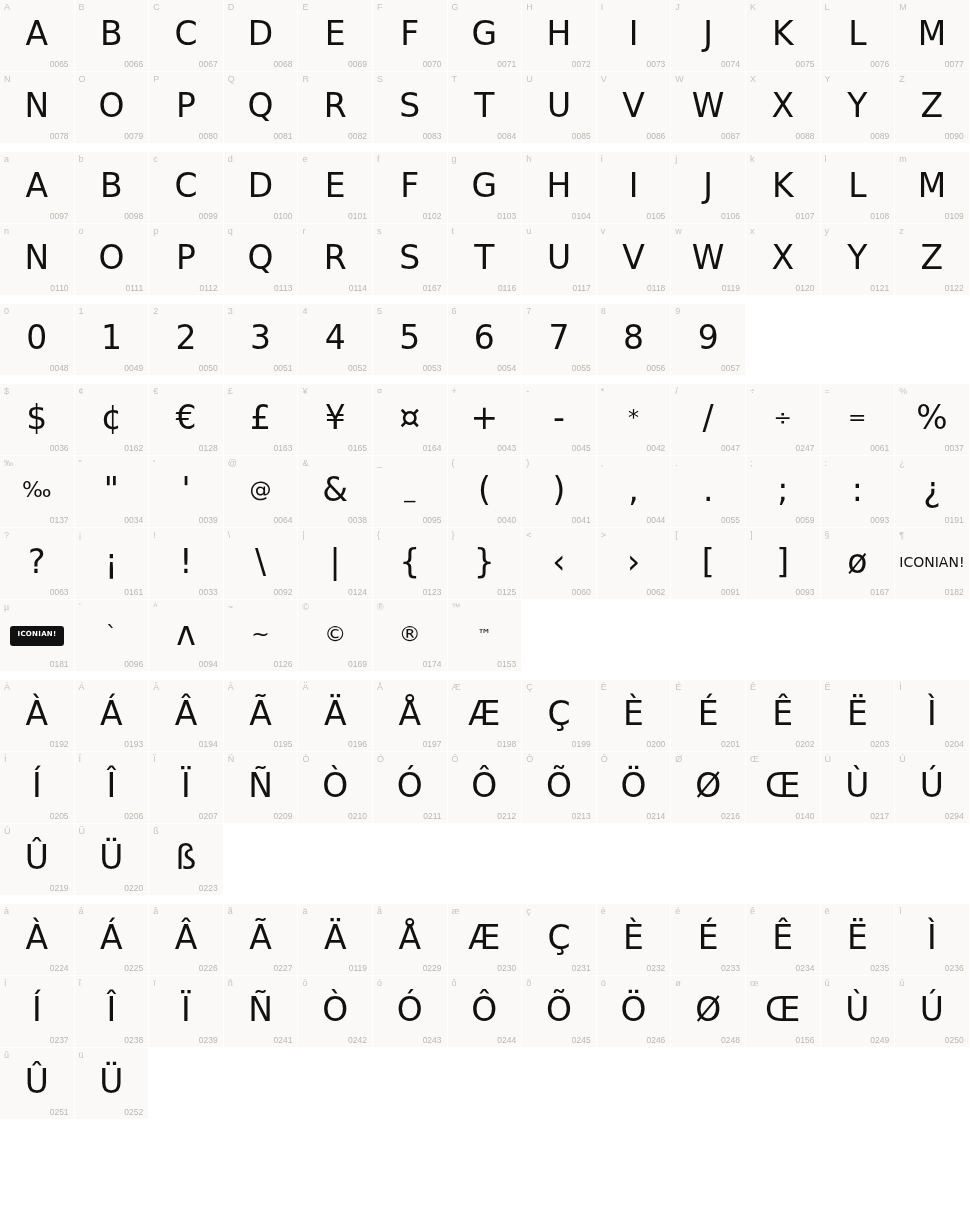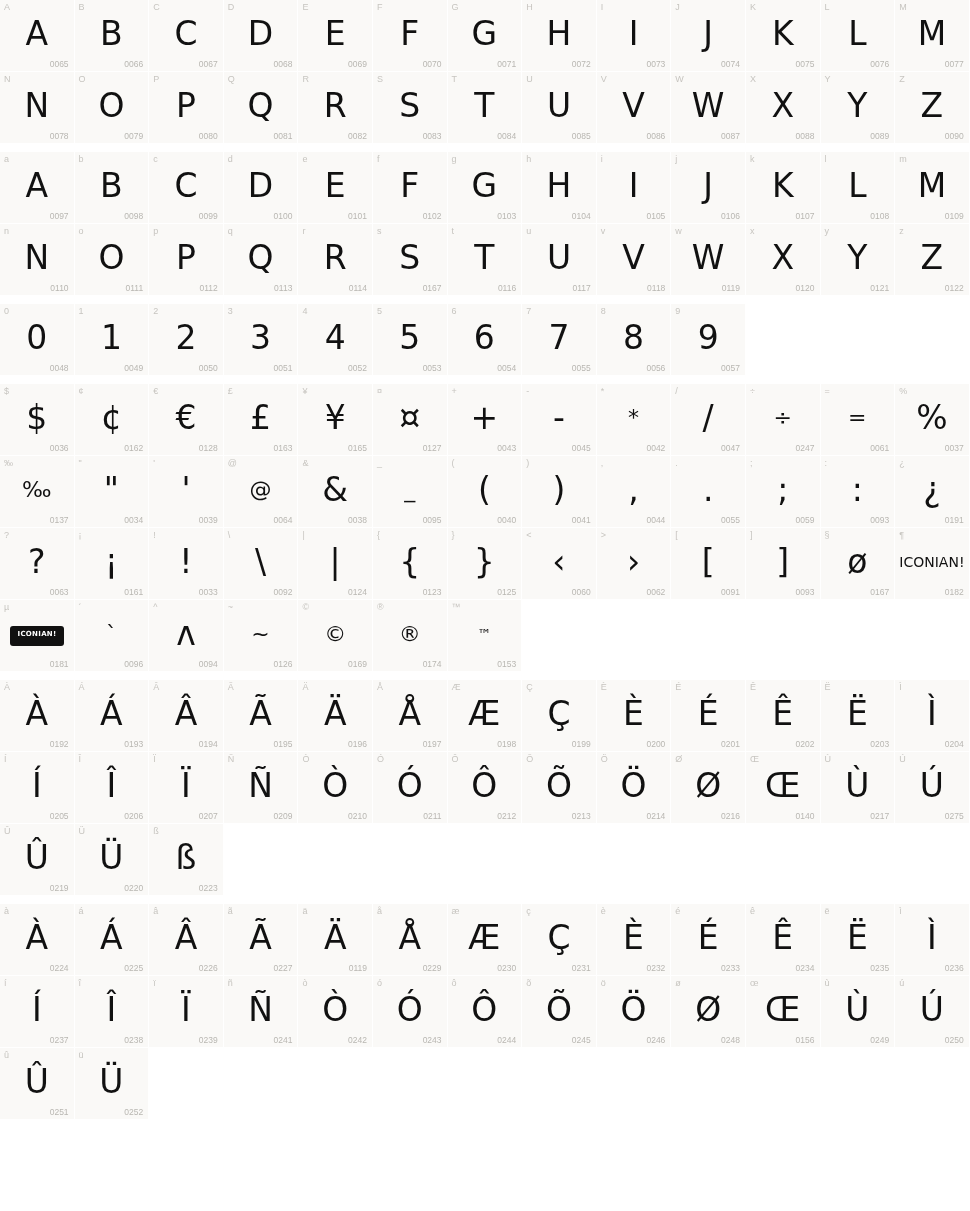--- a/index.html
+++ b/index.html
@@ -424,21 +424,21 @@
         <span class="code">0163</span>
       </div>
       <div class="cell">
         <span class="ch-label">¥</span>
         <span class="glyph">¥</span>
         <span class="code">0165</span>
       </div>
       <div class="cell">
         <span class="ch-label">¤</span>
         <span class="glyph">¤</span>
-        <span class="code">0127</span>
+        <span class="code">0164</span>
       </div>
       <div class="cell">
         <span class="ch-label">+</span>
         <span class="glyph">+</span>
         <span class="code">0043</span>
       </div>
       <div class="cell">
         <span class="ch-label">-</span>
         <span class="glyph">-</span>
         <span class="code">0045</span>
@@ -762,21 +762,21 @@
         <span class="code">0140</span>
       </div>
       <div class="cell">
         <span class="ch-label">Ù</span>
         <span class="glyph">Ù</span>
         <span class="code">0217</span>
       </div>
       <div class="cell">
         <span class="ch-label">Ú</span>
         <span class="glyph">Ú</span>
-        <span class="code">0275</span>
+        <span class="code">0294</span>
       </div>
       <div class="cell">
         <span class="ch-label">Û</span>
         <span class="glyph">Û</span>
         <span class="code">0219</span>
       </div>
       <div class="cell">
         <span class="ch-label">Ü</span>
         <span class="glyph">Ü</span>
         <span class="code">0220</span>

